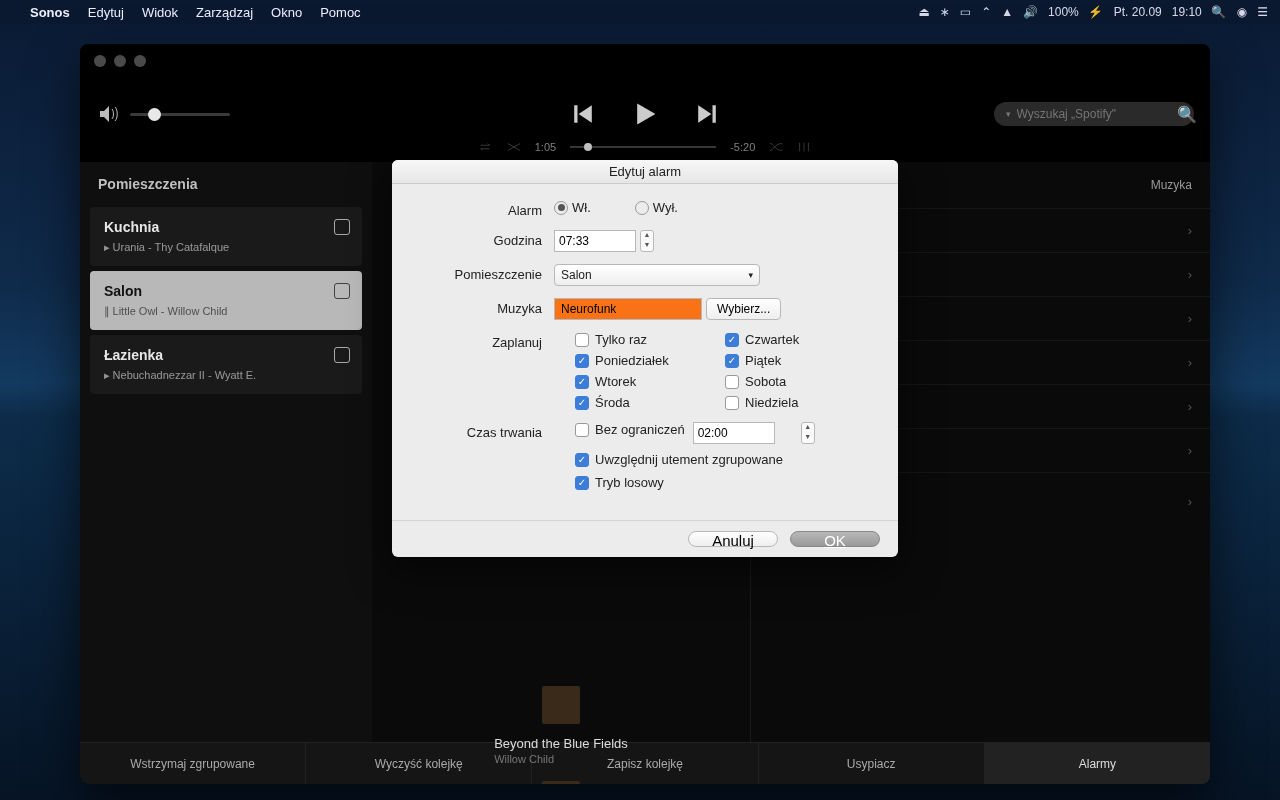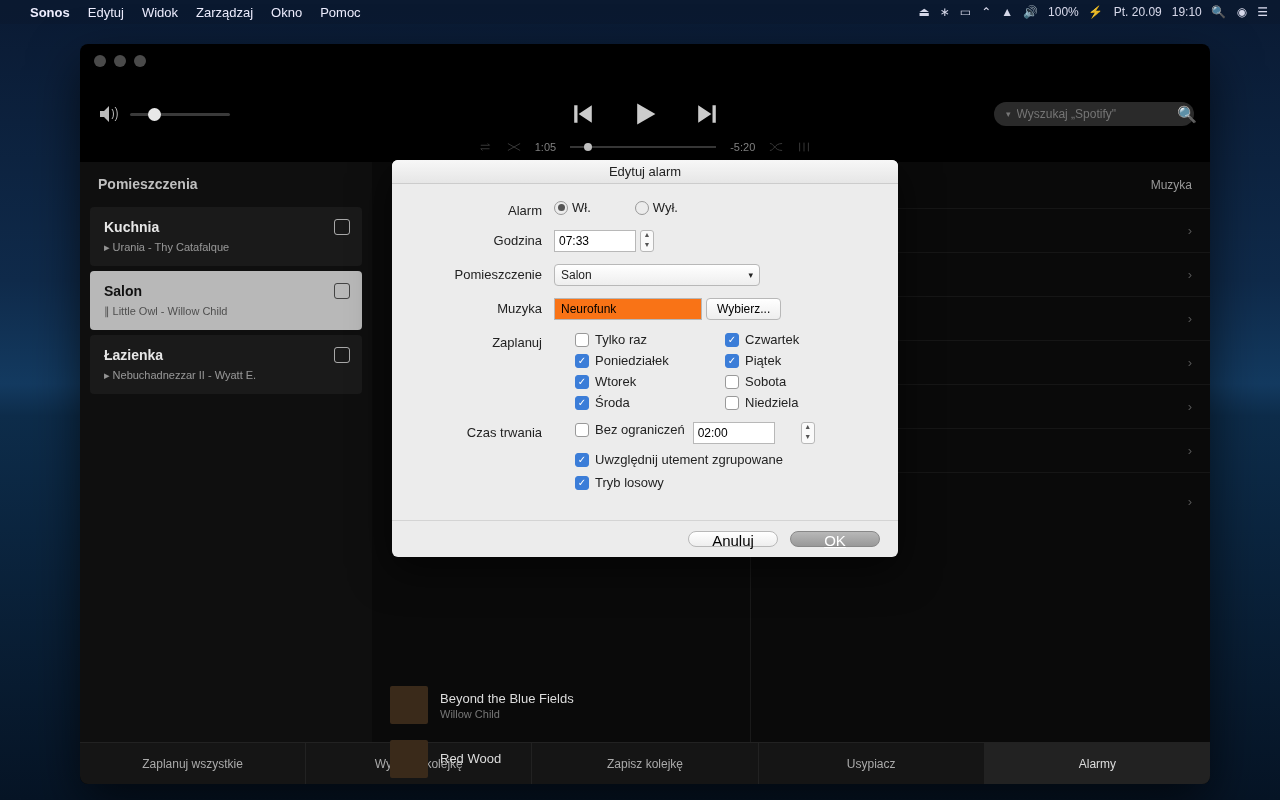--- a/index.html
+++ b/index.html
@@ -38,21 +38,21 @@
 .sidebar { width: 292px; background: #0f0f0f; display: flex; flex-direction: column; }
 .side-head { padding: 14px 18px 10px; color: #bfbfbf; font-size: 14px; font-weight: 600; }
 .room { margin: 5px 10px; padding: 12px 14px; border-radius: 4px; background: #1a1a1a; color: #e6e6e6; position: relative; }
 .room.active { background: #b8b8b8; color: #111; }
 .room .rname { font-size: 14px; font-weight: 600; }
 .room .rtrack { font-size: 11px; opacity: .6; margin-top: 6px; }
 .room.active .rtrack { color: #333; opacity: .8; }
 .room .ricon { position: absolute; right: 12px; top: 12px; width: 16px; height: 16px; border: 1.5px solid currentColor; border-radius: 3px; opacity: .7; }
 
 .queue { flex: 1; background: #0a0a0a; position: relative; padding-top: 6px; }
-.qitem { display: flex; gap: 12px; padding: 8px 18px; align-items: center; }
+.qitem { display: flex; gap: 12px; padding: 8px 18px; align-items: center; flex-direction: column; }
 .qart { width: 38px; height: 38px; background: #3a2a1a; border-radius: 2px; }
 .qtext .qt { color: #ddd; font-size: 13px; }
 .qtext .qs { color: #777; font-size: 11px; margin-top: 2px; }
 
 .browse { width: 460px; background: #0a0a0a; border-left: 1px solid #1a1a1a; display: flex; flex-direction: column; }
 .bhead { display: flex; align-items: center; padding: 12px 18px; gap: 10px; }
 .bhead .sp { width: 22px; height: 22px; background: #1db954; border-radius: 50%; }
 .bhead .btitle { color: #e6e6e6; font-size: 14px; font-weight: 600; }
 .bhead .bsrc { margin-left: auto; color: #999; font-size: 12px; }
 .bitem { display: flex; align-items: center; justify-content: space-between; padding: 14px 18px; border-top: 1px solid #161616; color: #ddd; font-size: 13px; cursor: pointer; }
@@ -265,21 +265,21 @@
               <div>Beyond Colossal</div>
               <div style="color:#777;font-size:11px;margin-top:2px">Dozer</div>
             </div>
             <span class="chev">›</span>
           </div>
         </div>
     </div>
   </div>
 
   <div class="footer">
-    <div class="fbtn">Zaplanuj wszystkie</div>
+    <div class="fbtn">Wstrzymaj zgrupowane</div>
     <div class="fbtn">Wyczyść kolejkę</div>
     <div class="fbtn">Zapisz kolejkę</div>
     <div class="fbtn">Usypiacz</div>
     <div class="fbtn">Alarmy</div>
   </div>
 </div>
 
 <div class="modal">
   <div class="mtitle">Edytuj alarm</div>
   <div class="mbody">

